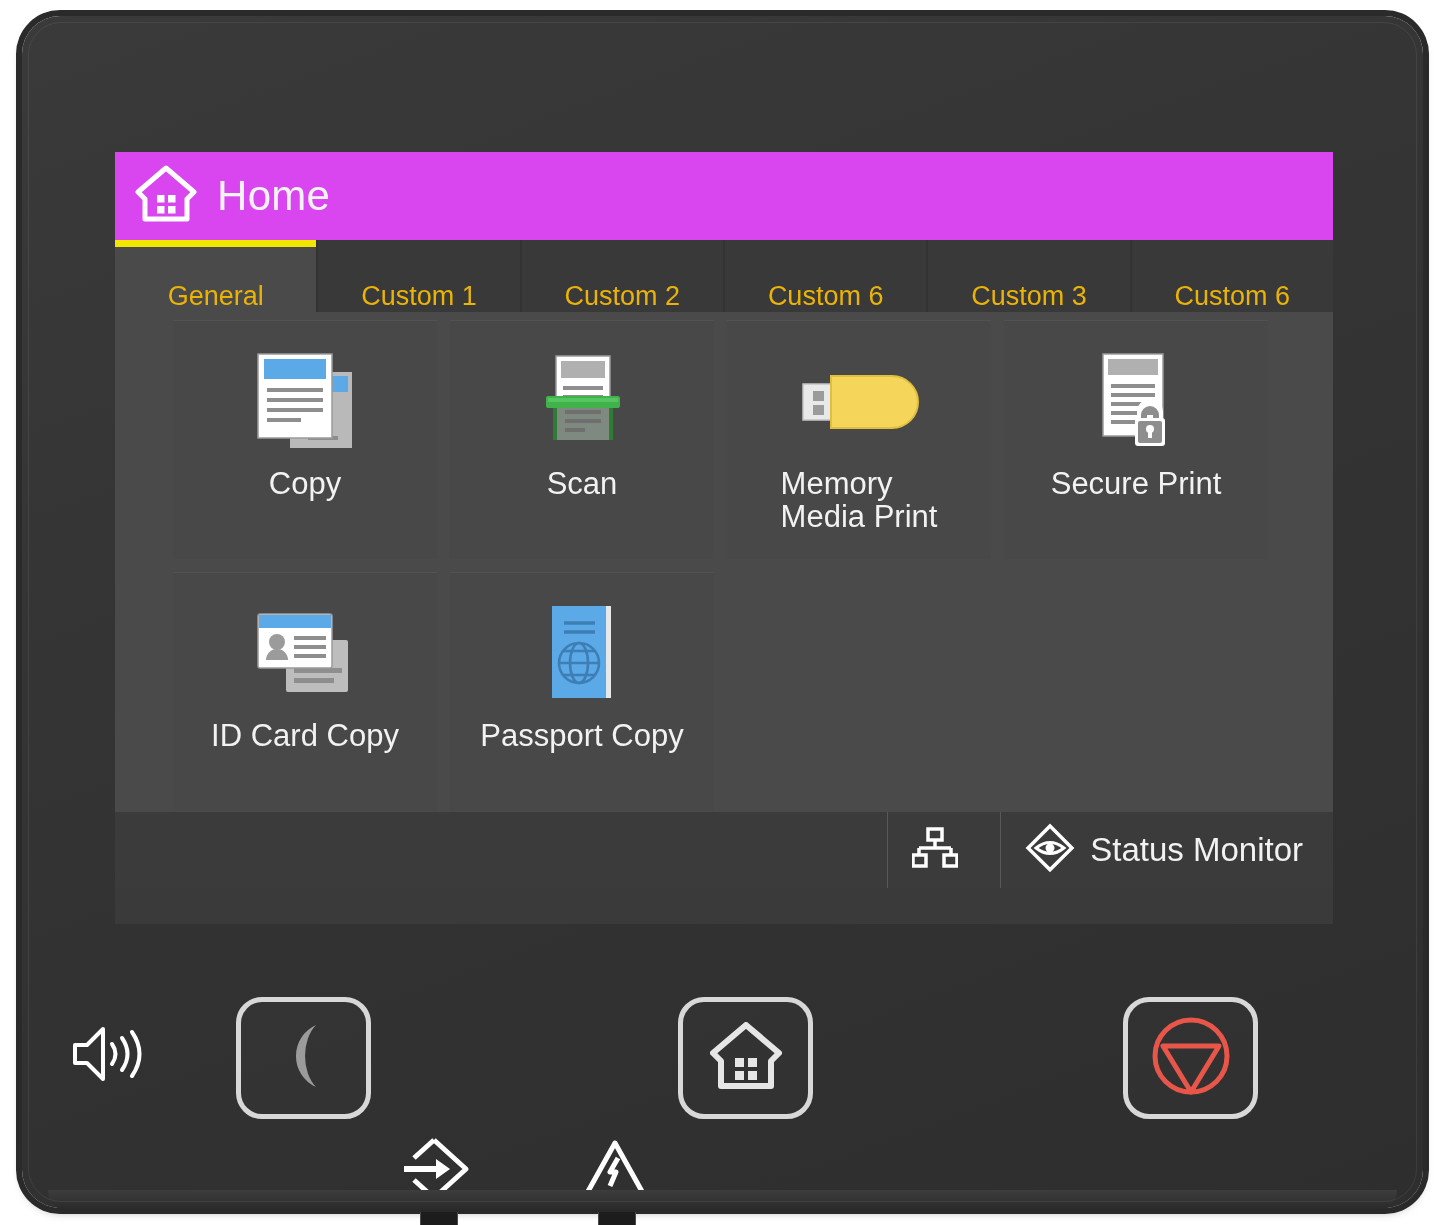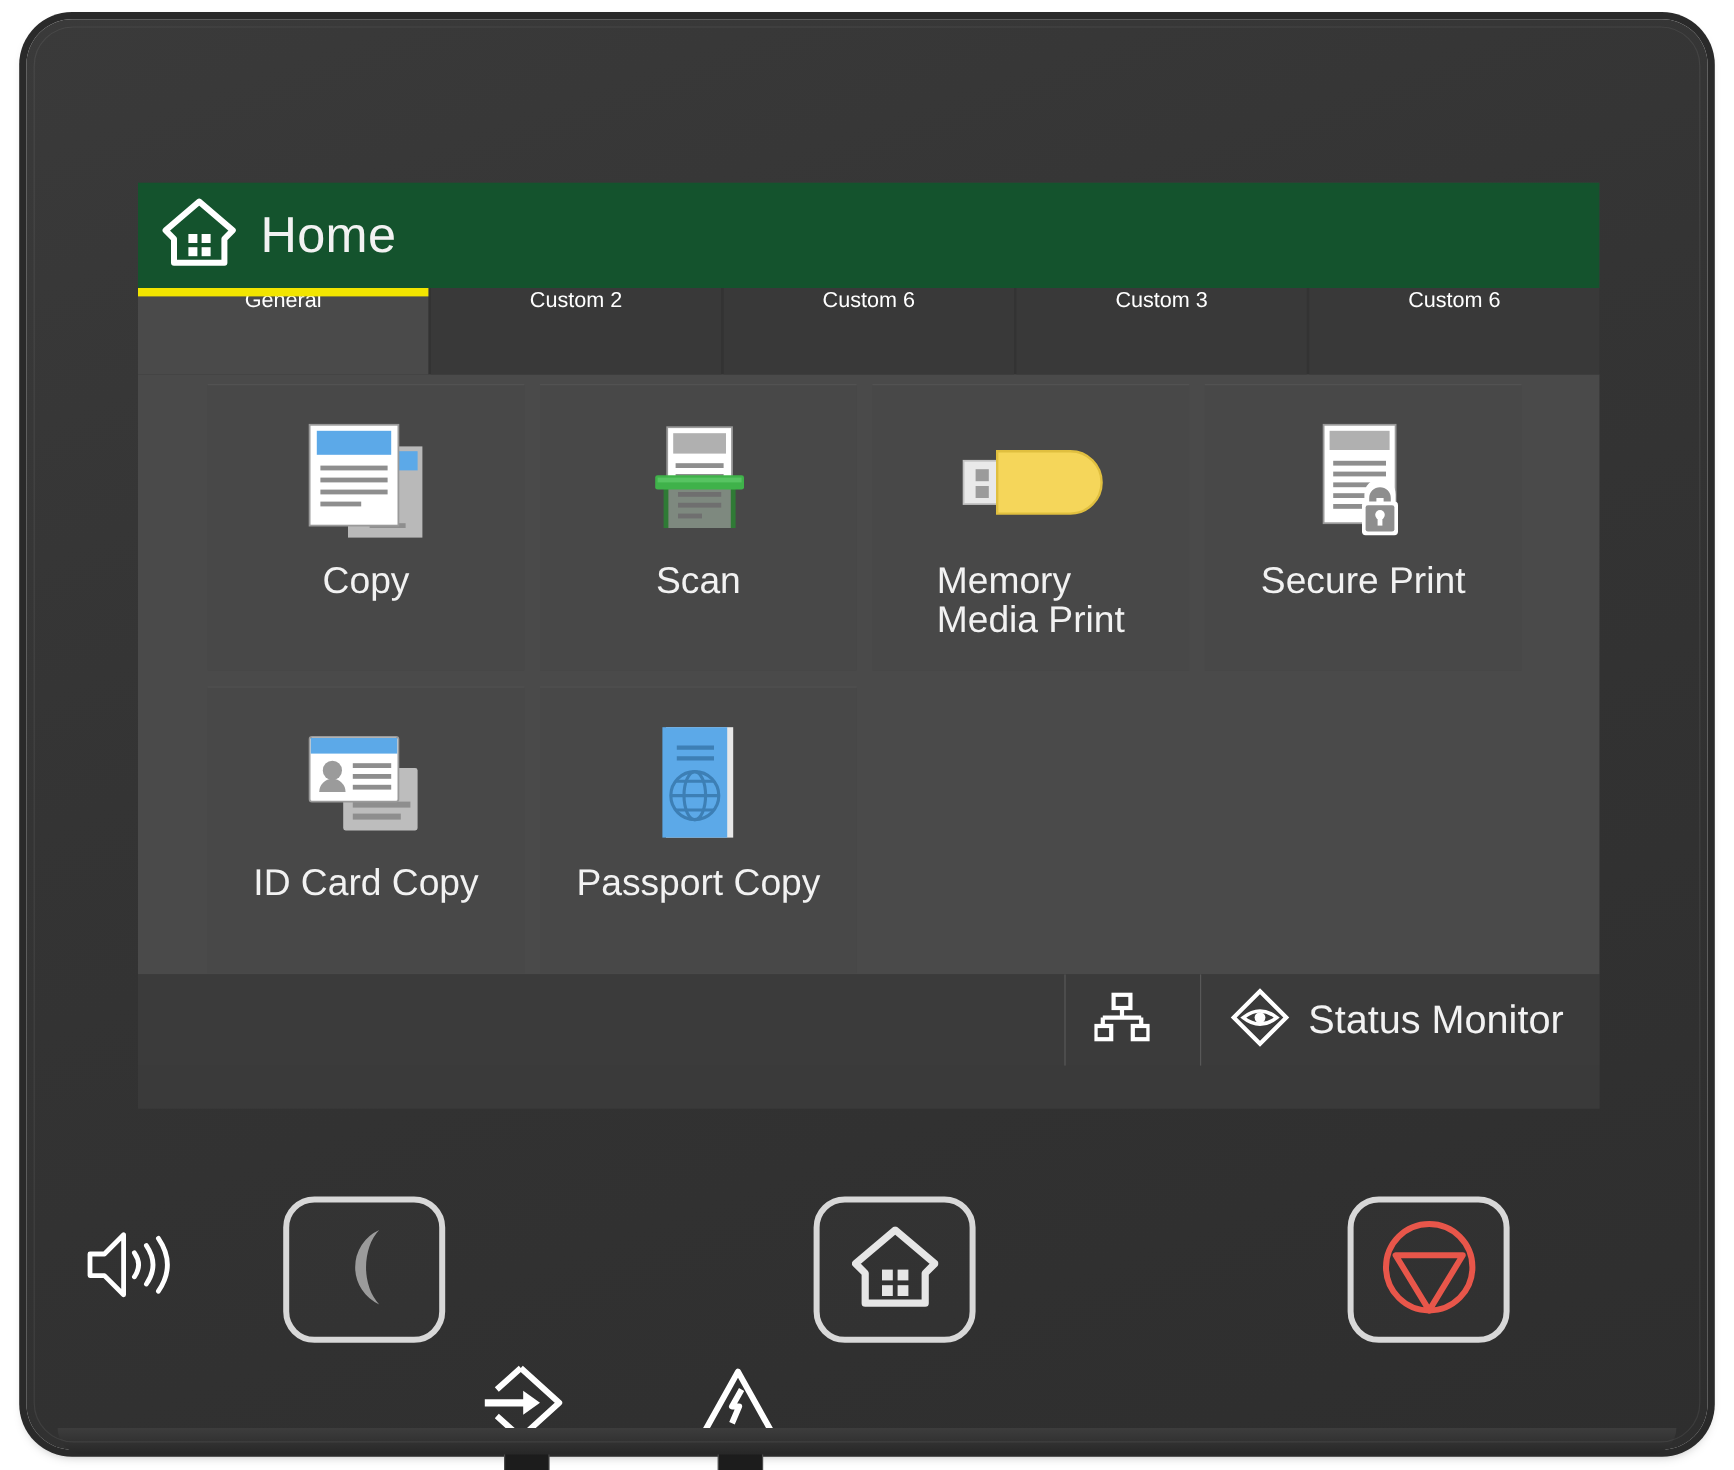--- a/index.html
+++ b/index.html
@@ -21,33 +21,33 @@
     background:linear-gradient(180deg,#3d3d3d,#272727);
     border-radius:0 0 30px 30px;
   }
 
   
   .screen{
     position:absolute;left:93px;top:136px;width:1218px;height:772px;
     background:#3a3a3a;overflow:hidden;
   }
   .titlebar{
-    position:relative;height:88px;background:#14532d;
+    position:relative;height:88px;background:#d946ef;
     display:flex;align-items:center;padding-left:20px;box-sizing:border-box;
   }
   .title-text{
     color:#f2f2f2;font-size:42px;font-weight:400;margin-left:20px;letter-spacing:.3px;
   }
 
   
   .tabs{display:flex;height:72px;background:#333333;}
   .tab{
     position:relative;flex:1;background:#393939;margin-right:2px;
-    display:flex;align-items:flex-start;justify-content:center;
-    color:#ffffff;font-size:18px;
+    display:flex;align-items:flex-end;justify-content:center;
+    color:#eab308;font-size:27px;
   }
   .tab:last-child{margin-right:0;}
   .tab.active{background:#4a4a4a;}
   .tab.active .tab-accent{
     position:absolute;left:0;top:0;width:100%;height:7px;background:#f2e500;
   }
 
   
   .content{
     height:500px;background:#4a4a4a;padding:8px 58px 0 58px;box-sizing:border-box;
@@ -114,20 +114,23 @@
           <rect x="33" y="41" width="7.5" height="7.5" fill="#ffffff"></rect>
         </svg>
       </span>
       <span class="title-text">Home</span>
     </div>
 
     <div class="tabs">
       <div class="tab active">
         <div class="tab-accent"></div>
         <span>General</span>
+      </div>
+      <div class="tab">
+        <span>Custom 1</span>
       </div>
       <div class="tab">
         <span>Custom 2</span>
       </div>
       <div class="tab">
         <span>Custom 6</span>
       </div>
       <div class="tab">
         <span>Custom 3</span>
       </div>

